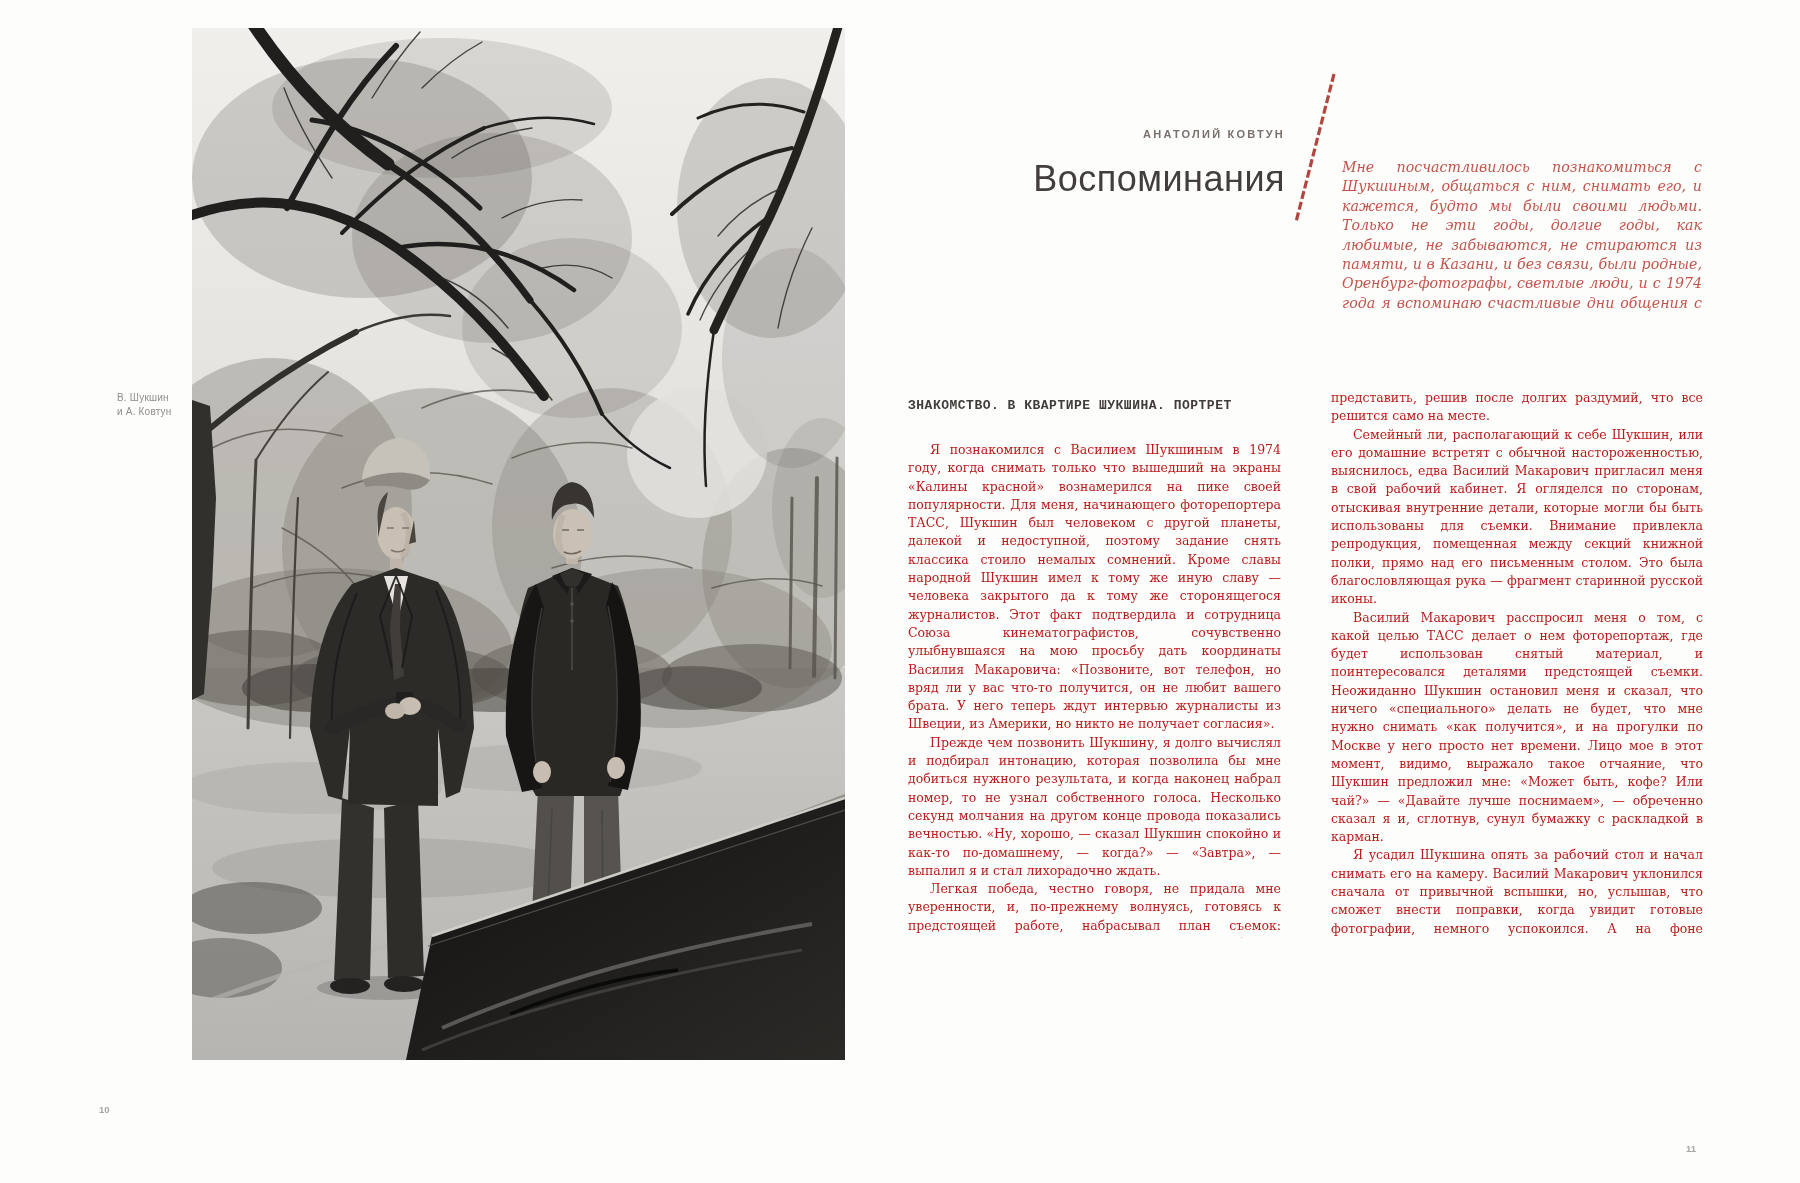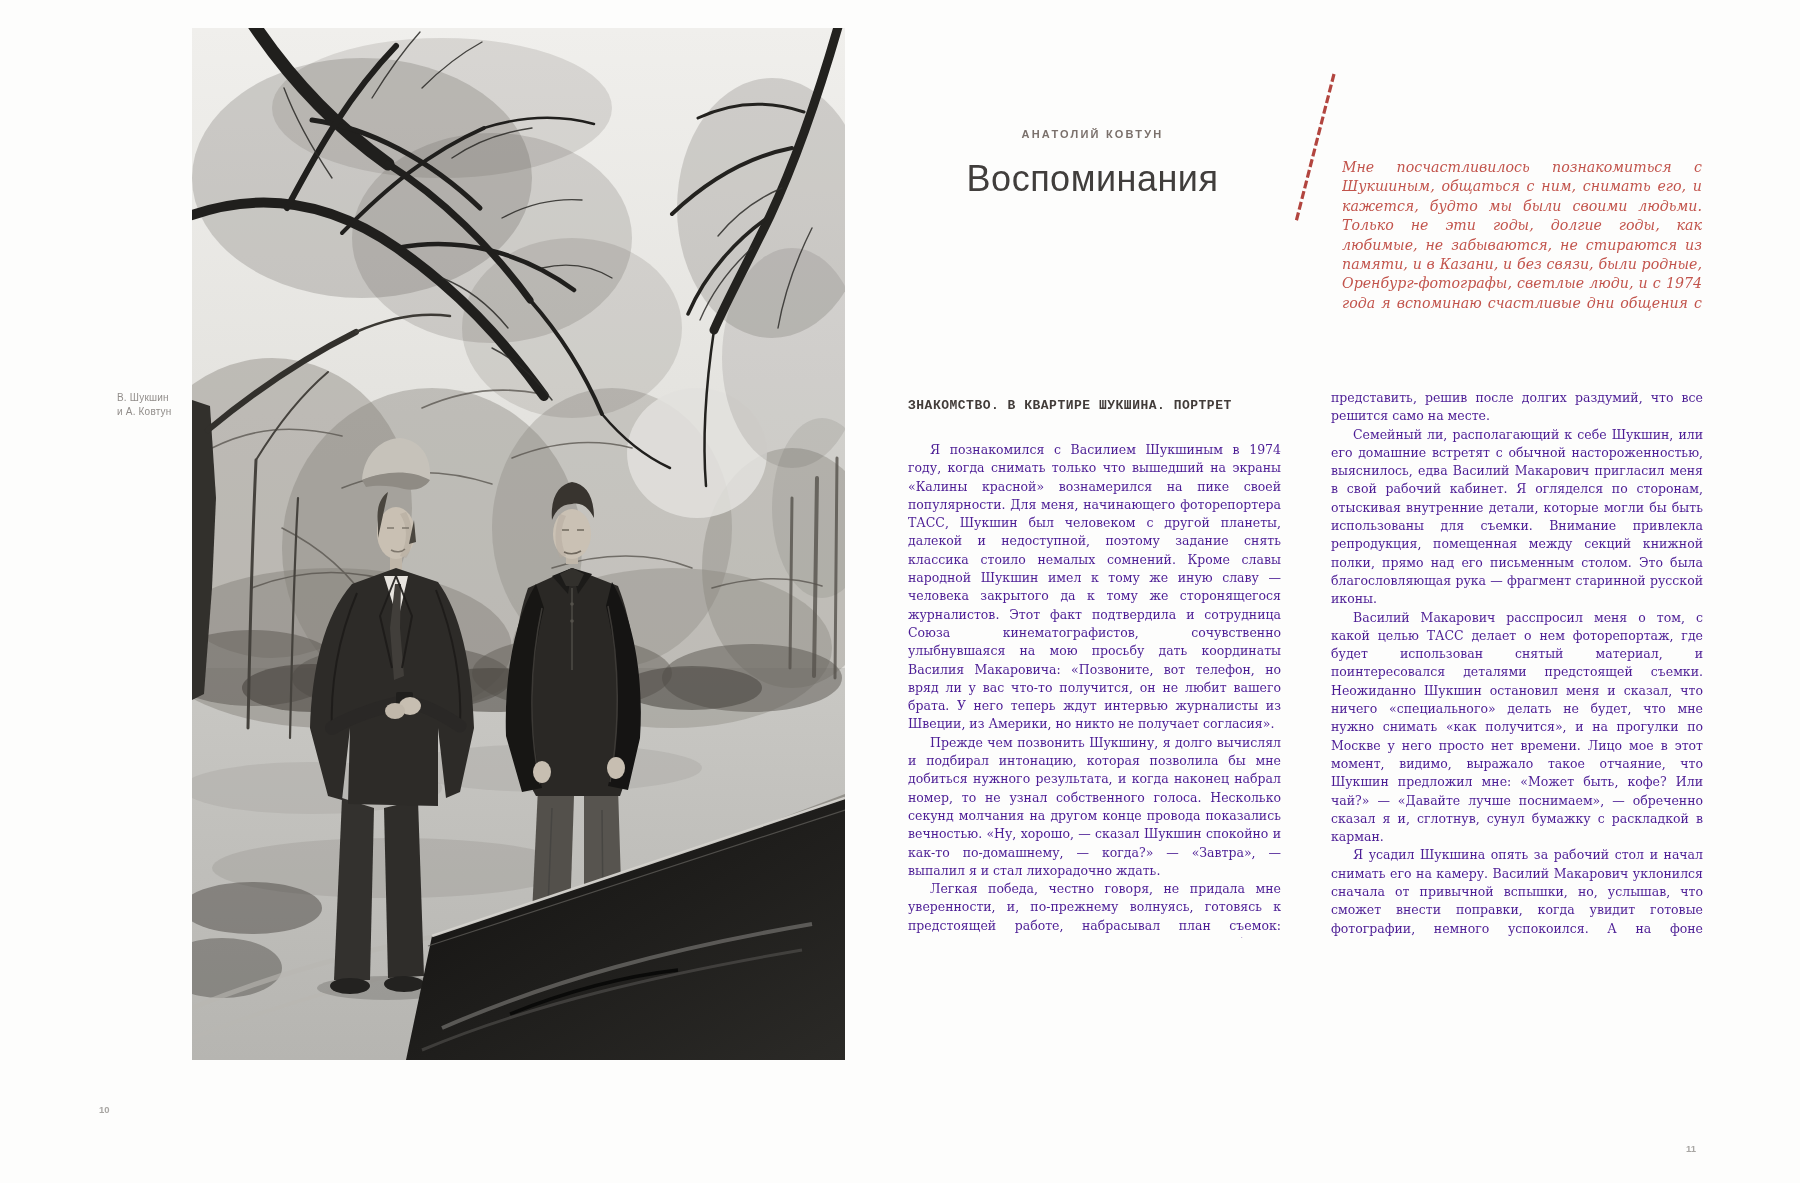--- a/index.html
+++ b/index.html
@@ -18,21 +18,21 @@
     left:97px;top:391px;width:90px;
     font-size:10px;line-height:13.5px;color:#918d8a;letter-spacing:.2px;margin-left:20px;
   }
   .page-number{
     font-size:9.5px;color:#a8a6a3;font-weight:bold;
   }
   #page-number-left{left:99px;top:1104px;}
   #page-number-right{left:1686px;top:1143px;}
   
   #header-block{
-    left:900px;top:128px;width:385px;text-align:center;
+    left:900px;top:128px;width:385px;text-align:right;
   }
   #author-line{
     font-size:11px;letter-spacing:2.2px;color:#7a706b;font-weight:bold;
   }
   #chapter-title{
     margin-top:17px;font-size:36px;color:#413e3c;letter-spacing:.5px;
     font-weight:normal;line-height:44px;
   }
   #slash-svg{left:1288px;top:66px;width:54px;height:164px;}
   #epigraph{
@@ -42,21 +42,21 @@
     color:#c2544c;text-align:justify;
   }
   
   #section-heading{
     left:908px;top:397px;width:380px;
     font-size:13px;line-height:17.5px;font-weight:bold;
     letter-spacing:.5px;color:#423c39;font-family:Liberation Mono, monospace;
   }
   .bodycol{
     font-family:"DejaVu Serif","Liberation Serif",serif;
-    font-size:12.5px;line-height:18.3px;color:#4c1d95;
+    font-size:12.5px;line-height:18.3px;color:#b91c1c;
     text-align:justify;overflow:hidden;
   }
   #col1{left:908px;top:441px;width:373px;height:497px;}
   #col2{left:1331px;top:389px;width:372px;height:549px;}
   .bodycol p{margin:0;text-indent:22px;}
   .bodycol p.noindent{text-indent:0;}
 </style>
 </head>
 <body>
 

